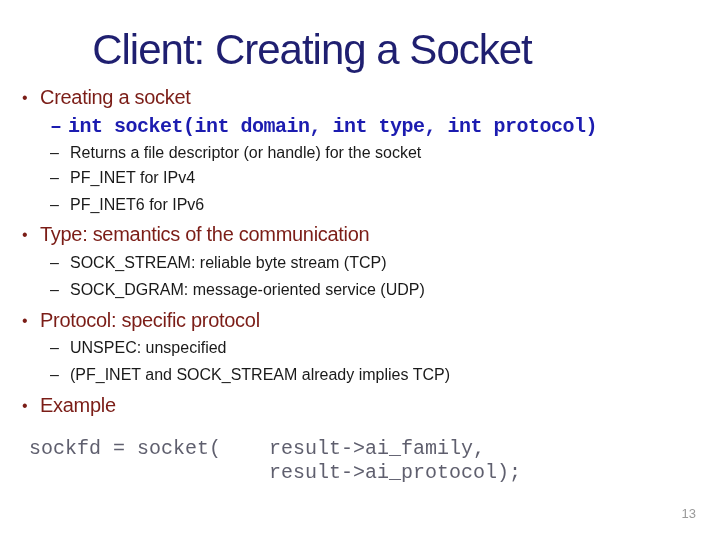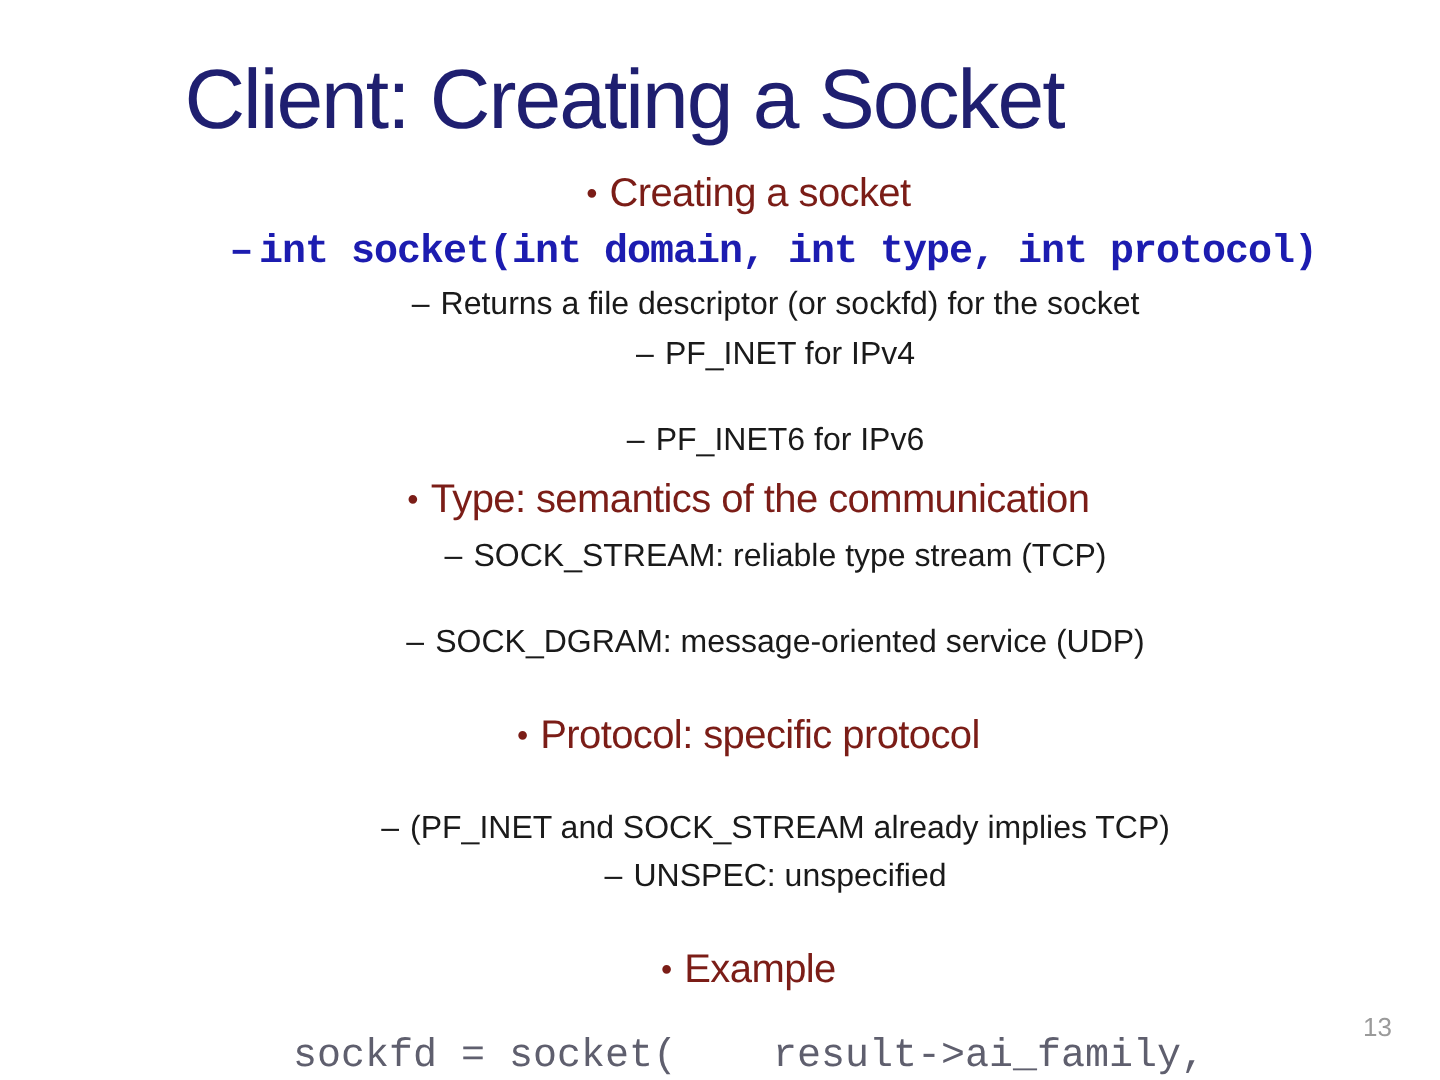--- a/index.html
+++ b/index.html
@@ -25,21 +25,20 @@
     letter-spacing: -1px;
     line-height: 48px;
     color: #1f1f70;
     font-weight: 400;
   }
   .content {
     position: absolute;
     top: 0;
     left: 0;
     width: 720px;
-    text-align: center;
   }
   .h-row {
     font-size: 20px;
     line-height: 26px;
     letter-spacing: -0.3px;
     color: #7b1d17;
     padding-left: 22px;
   }
   .h-row .bullet {
     display: inline-block;
@@ -65,21 +64,21 @@
     color: #1c1cb0;
     letter-spacing: -0.5px;
   }
   .s-row.code-blue .dash {
     width: 18px;
   }
   .mt-first { margin-top: 84px; }
   .mt-4 { margin-top: 4px; }
   .mt-5 { margin-top: 5px; }
   .mt-6 { margin-top: 6px; }
-  .mt-7 { margin-top: 23px; }
+  .mt-7 { margin-top: 7px; }
   .code-block {
     margin-top: 18px;
     padding-left: 29px;
     font-family: "Liberation Mono", monospace;
     font-size: 20px;
     line-height: 24px;
     color: #5f5f6e;
     white-space: pre;
   }
   .page-number {
@@ -94,33 +93,33 @@
 <body>
 
 <div class="slide">
 
   <div class="slide-title">Client: Creating a Socket</div>
 
   <div class="content">
 
     <div class="h-row mt-first"><span class="bullet">•</span><span>Creating a socket</span></div>
     <div class="s-row code-blue mt-4"><span class="dash">–</span><span>int socket(int domain, int type, int protocol)</span></div>
-    <div class="s-row mt-4"><span class="dash">–</span><span>Returns a file descriptor (or sockfd) for the socket</span></div>
+    <div class="s-row mt-4"><span class="dash">–</span><span>Returns a file descriptor (or handle) for the socket</span></div>
 
     <div class="s-row mt-5"><span class="dash">–</span><span>PF_INET for IPv4</span></div>
     <div class="s-row mt-7"><span class="dash">–</span><span>PF_INET6 for IPv6</span></div>
 
     <div class="h-row mt-6"><span class="bullet">•</span><span>Type: semantics of the communication</span></div>
-    <div class="s-row mt-5"><span class="dash">–</span><span>SOCK_STREAM: reliable type stream (TCP)</span></div>
+    <div class="s-row mt-5"><span class="dash">–</span><span>SOCK_STREAM: reliable byte stream (TCP)</span></div>
     <div class="s-row mt-7"><span class="dash">–</span><span>SOCK_DGRAM: message-oriented service (UDP)</span></div>
 
     <div class="h-row mt-7"><span class="bullet">•</span><span>Protocol: specific protocol</span></div>
+    <div class="s-row mt-4"><span class="dash">–</span><span>UNSPEC: unspecified</span></div>
     <div class="s-row mt-7"><span class="dash">–</span><span>(PF_INET and SOCK_STREAM already implies TCP)</span></div>
-    <div class="s-row mt-4"><span class="dash">–</span><span>UNSPEC: unspecified</span></div>
 
     <div class="h-row mt-7"><span class="bullet">•</span><span>Example</span></div>
-    <div class="code-block"><div>sockfd = socket(    result-&gt;ai_family,</div></div>
+    <div class="code-block"><div>sockfd = socket(    result-&gt;ai_family,</div><div>                    result-&gt;ai_protocol);</div></div>
 
   </div>
 
   <div class="page-number">13</div>
 
 </div>
 
 </body></html>

